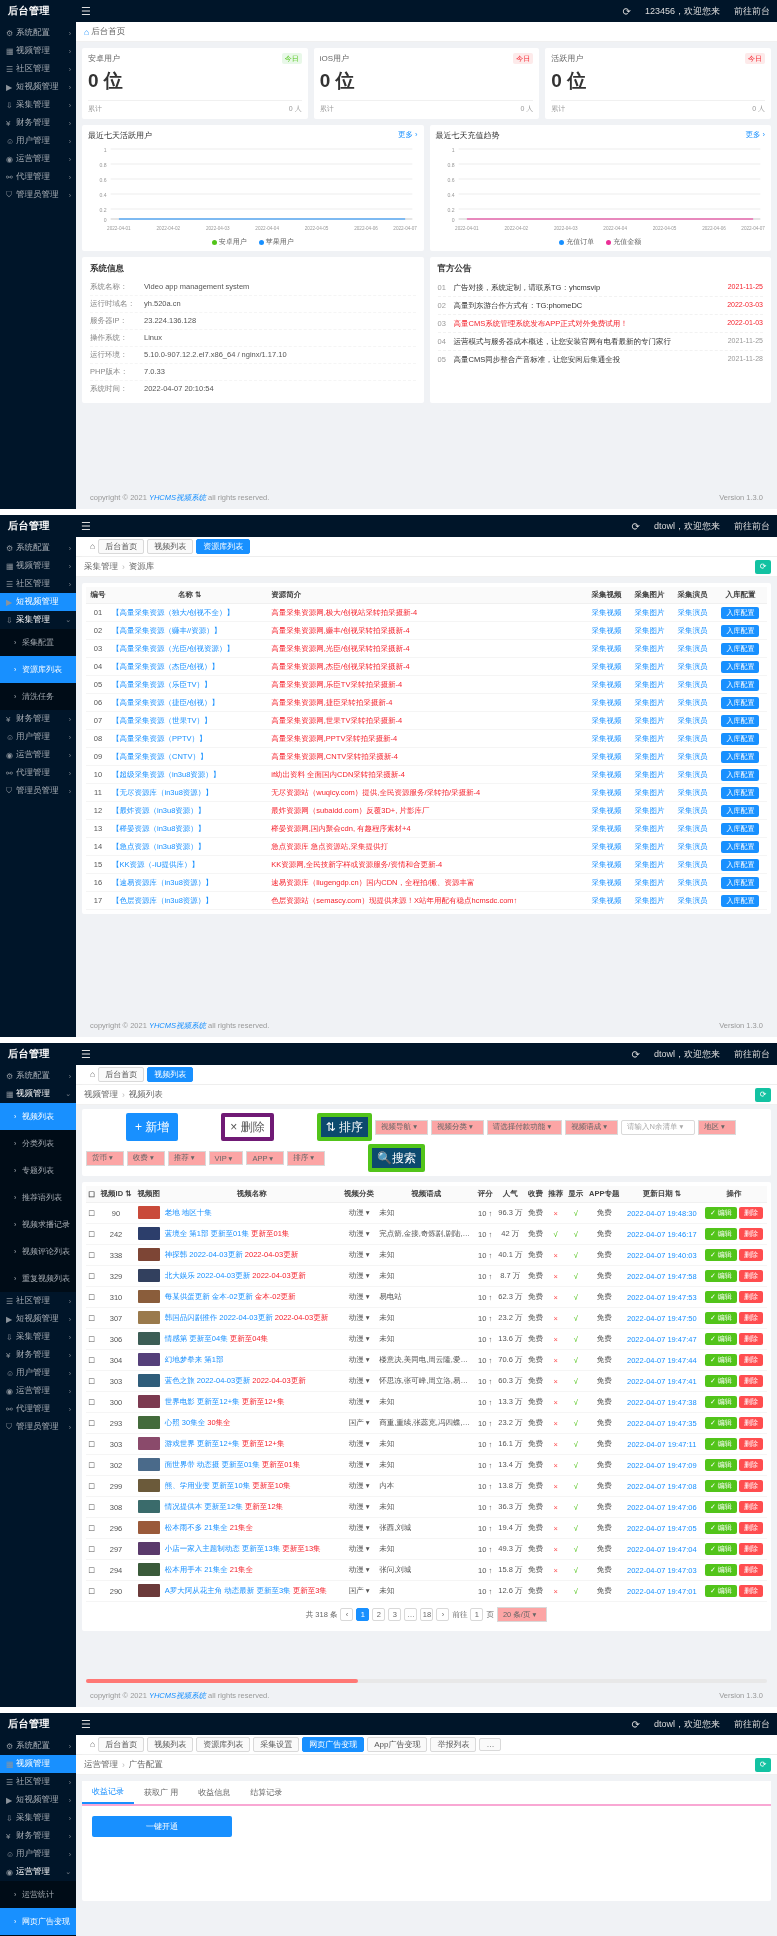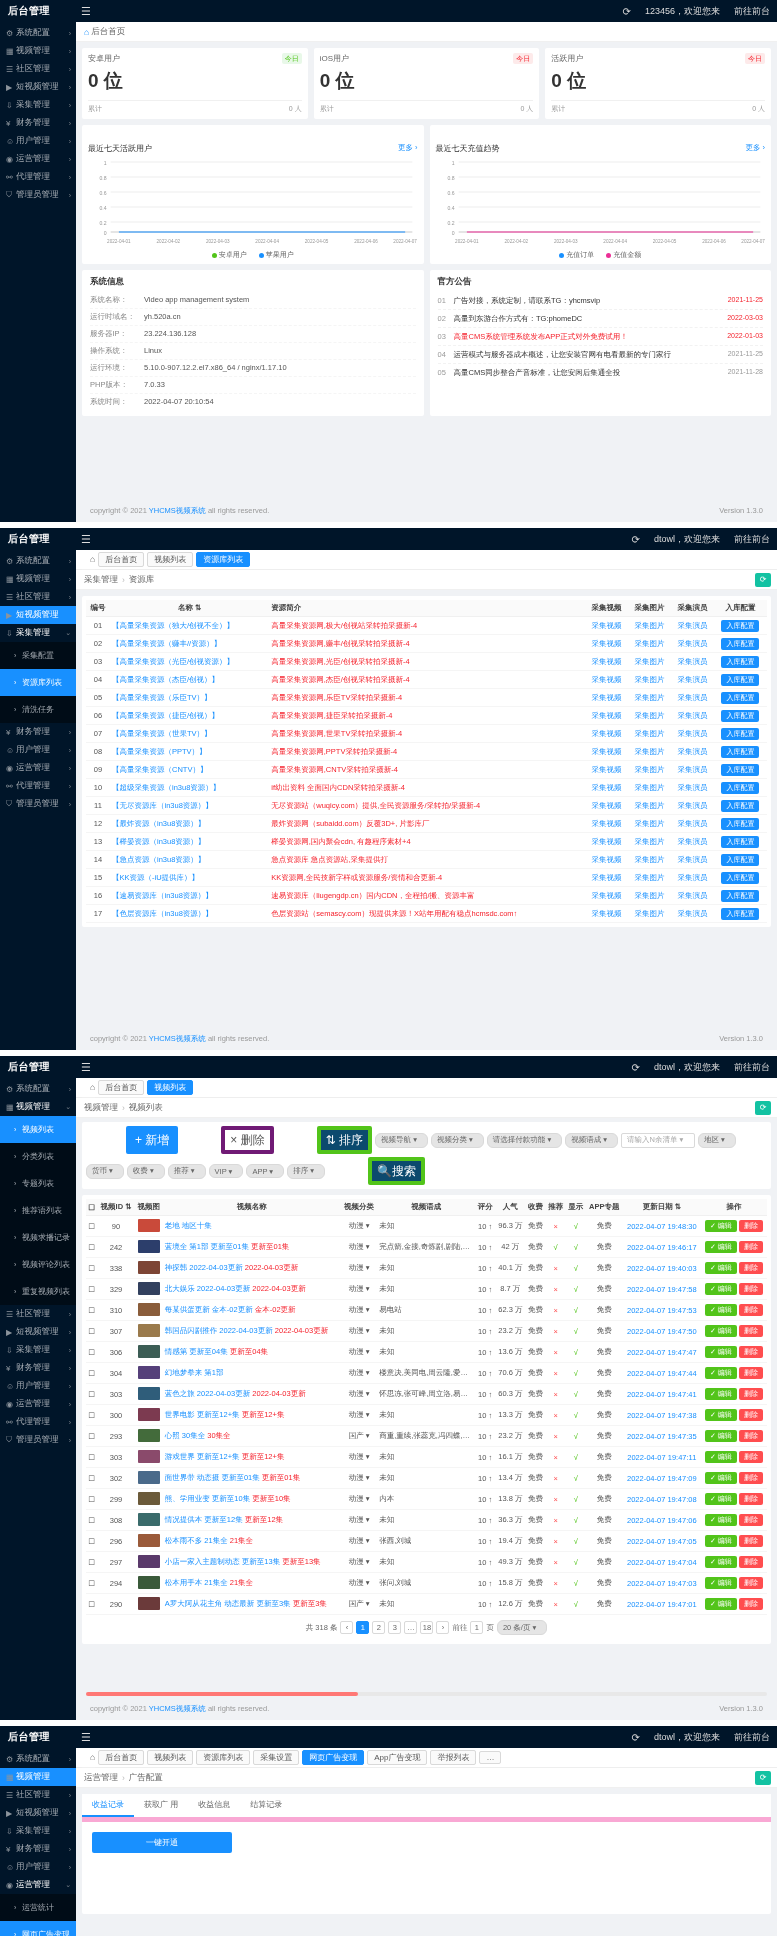--- a/index.html
+++ b/index.html
@@ -50,66 +50,66 @@
     display:flex; align-items:center; justify-content:center; border-radius:2px; font-size:8px;}
   
   .stat-row { display: flex; gap: 6px; padding: 6px; }
   .stat-card { flex: 1; background: #fff; border-radius: 2px; padding: 5px 6px; position: relative; min-width: 0;}
   .stat-head { display: flex; align-items: center; justify-content: space-between; font-size: 8px; color: #666; }
   .badge { font-size: 7px; padding: 0 3px; border-radius: 2px; line-height: 11px; }
   .stat-val { font-size: 19px; font-weight: bold; margin-top: 4px; color: #333;}
   .stat-foot { display: flex; justify-content: space-between; font-size: 7px; color: #999; margin-top: 6px; border-top: 1px solid #f0f0f0; padding-top: 3px;}
   
   .chart-row { display: flex; gap: 6px; padding: 0 6px; }
-  .chart-card { flex: 1; background: #fff; border-radius: 2px; padding: 18px 6px 4px; min-width:0;}
+  .chart-card { flex: 1; background: #fff; border-radius: 2px; padding: 5px 6px 4px; min-width:0;}
   .chart-title { display: flex; justify-content: space-between; font-size: 8px; color: #333; padding-bottom: 2px;}
   .chart-title .more { color: #1890ff; font-size: 7.5px; }
   .chart-area { height: 92px; position: relative; }
   .chart-legend { text-align:center; font-size: 7px; color: #666; padding-top: 2px; }
   .chart-legend span { margin: 0 5px; }
   .dotl { display:inline-block; width:5px; height:5px; border-radius:50%; vertical-align:middle; margin-right:2px;}
   
   .info-row { display: flex; gap: 6px; padding: 6px; }
   .info-card { flex: 1; background: #fff; border-radius: 2px; padding: 6px 8px; min-width:0;}
   .info-card h4 { font-size: 8.5px; font-weight: bold; color: #333; padding-bottom: 4px; }
   .info-line { display: flex; font-size: 7.5px; color: #555; padding: 3px 0; border-bottom: 1px dashed #f5f5f5; }
   .info-line .k { width: 54px; color: #888; }
   .notice-line { display: flex; font-size: 7.5px; padding: 3.5px 0; border-bottom: 1px dashed #f2f2f2; gap: 4px;}
   .notice-line .idx { color: #999; width: 12px;}
   .notice-line .txt { flex: 1; color: #333; }
   .notice-line .txt.red { color: #f5222d; }
   .notice-line .date { color: #f5222d; font-size: 7px;}
   .notice-line .date.grey { color: #999; }
   
   .footer { display:flex; justify-content: space-between; font-size: 7.5px; color: #999; padding: 6px 14px; background: #f0f2f5;}
-  .footer a { color: #1890ff; text-decoration: none; }
+  .footer a { color: #1890ff; text-decoration: none; font-style: italic; }
   
   .table-wrap { background: #fff; margin: 6px; border-radius: 2px; padding: 4px;}
   table { border-collapse: collapse; width: 100%; font-size: 7.5px; }
   th { background: #fafafa; color: #444; font-weight: bold; padding: 3px 2px; border-bottom: 1px solid #f0f0f0; text-align: center; white-space: nowrap;}
   td { padding: 2.5px 2px; border-bottom: 1px solid #f5f5f5; text-align: center; color: #555; white-space: nowrap;}
   td.l { text-align: left; }
   .lnk { color: #1890ff; }
   .lnk-red { color: #f5222d; }
   .btn-xs { display:inline-block; background: #1890ff; color:#fff; border-radius:2px; padding:1px 5px; font-size:7px;}
   .btn-xs.green { background: #52c41a; }
   .btn-xs.red { background: #ff4d4f; }
   
   .toolbar { display:flex; flex-wrap: wrap; gap: 3px; align-items:center; background:#fff; margin: 4px 6px 0; padding: 4px; border-radius:2px;}
   .tb-btn { font-size:12px; border:4px solid #701a75; border-radius:2px; padding:1.5px 5px; background:#fff; color:#555;margin-left:40px;}
   .tb-btn.blue { background:#1890ff; border-color:#1890ff; color:#fff;}
   .tb-btn.green { background:#0c4a6e; border-color:#52c41a; color:#fff;}
-  .tb-sel { font-size:7.5px; border:1px solid #d9d9d9; border-radius:6px; padding:1.5px 10px 1.5px 5px; background:#e5e5e5; color:#666; position:relative;}
+  .tb-sel { font-size:7.5px; border:1px solid #d9d9d9; border-radius:0; padding:1.5px 10px 1.5px 5px; background:#fca5a5; color:#666; position:relative;}
   .tb-input { font-size:7.5px; border:1px solid #d9d9d9; border-radius:2px; padding:1.5px 5px; background:#fff; color:#aaa; width: 74px;}
   .thumb { width: 22px; height: 13px; border-radius:1px; display:inline-block;}
   .pager { display:flex; align-items:center; justify-content:center; gap:3px; font-size:7.5px; color:#666; padding:5px 0;}
   .pg { border:1px solid #d9d9d9; min-width:13px; height:13px; line-height:12px; text-align:center; border-radius:2px; background:#fff;}
   .pg.active { background:#1890ff; border-color:#1890ff; color:#fff;}
   
-  .ad-tabs { display:flex; gap:0; border-bottom:5px solid #f9a8d4; background:#fff; }
+  .ad-tabs { display:flex; gap:0; border-bottom:2px solid #f9a8d4; background:#fff;align-items:center; }
   .ad-tab { font-size:8px; padding:5px 10px; color:#666;}
   .ad-tab.active { color:#1890ff; border-bottom:2px solid #1890ff; }
   .big-btn { background:#1890ff; color:#fff; font-size:8px; text-align:center; padding:5px 0; width:140px; border-radius:2px; margin:10px;}
   .scrollbar { height:4px; background:#e8e8e8; border-radius:2px; margin: 2px 10px;}
   .scrollbar .thumbbar { width:40%; height:100%; background:#ff7875; border-radius:2px; }
 </style>
 </head>
 <body>
 
 <div class="panel">

